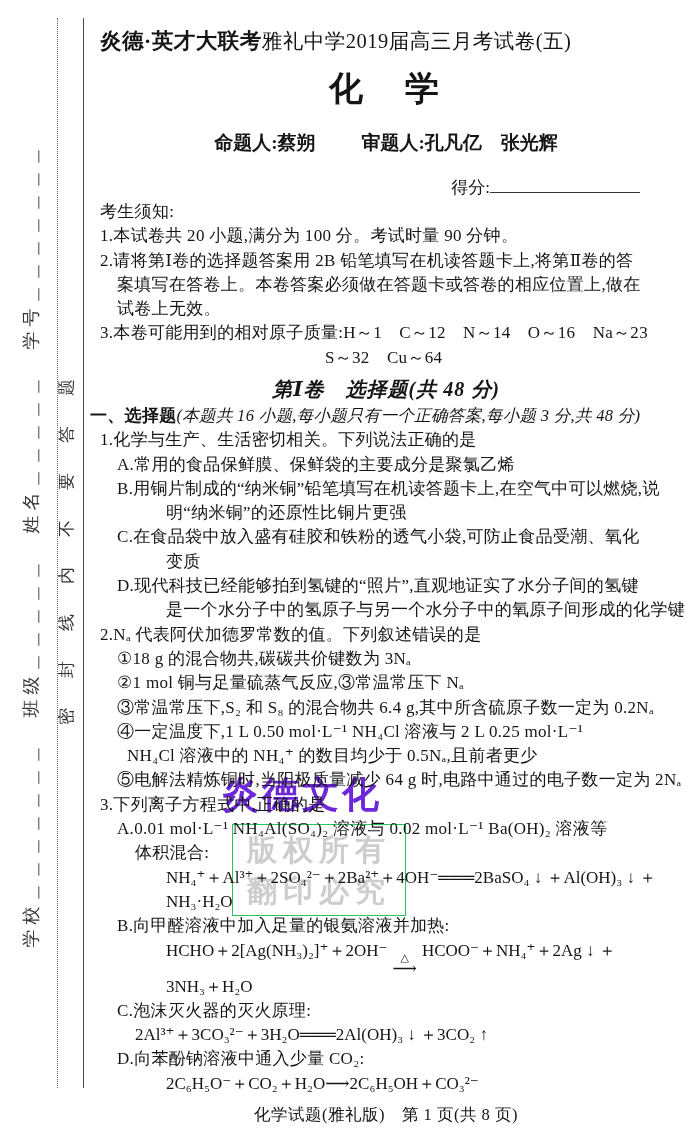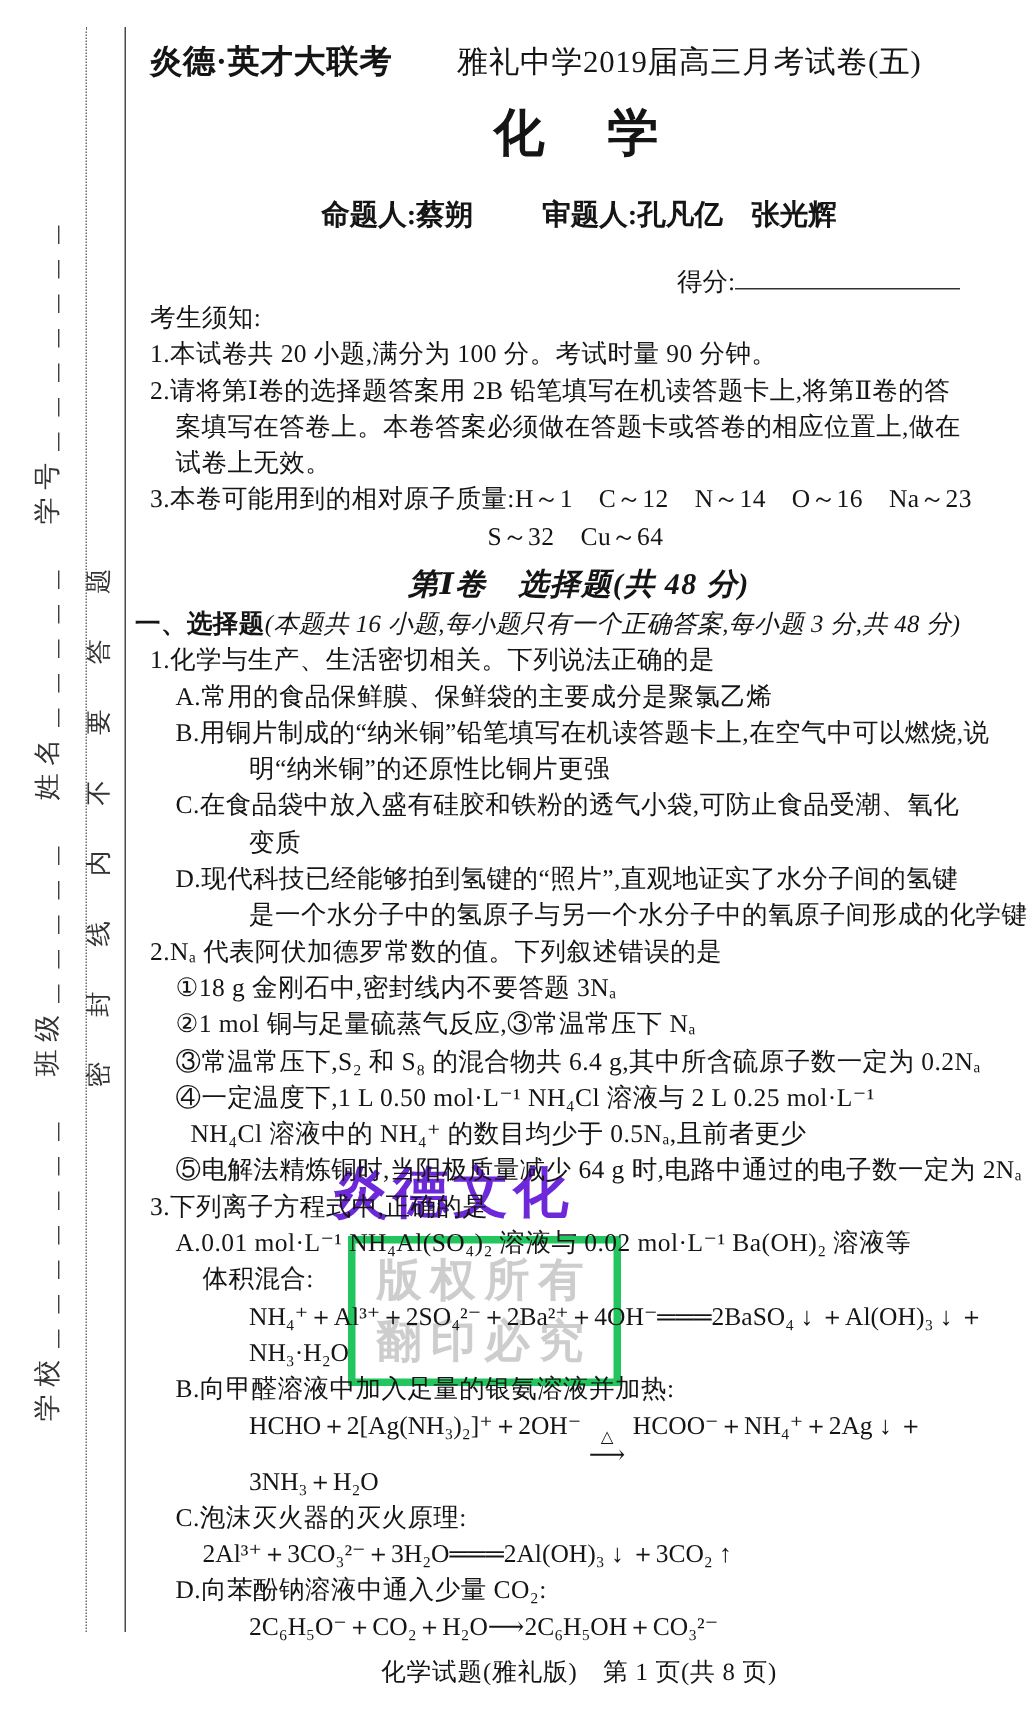--- a/index.html
+++ b/index.html
@@ -10,27 +10,27 @@
   }
   .abs{position:absolute;}
   
   .vline-solid{left:83px;top:18px;width:0;height:1070px;border-left:1.2px solid #4a4a4a;}
   .vline-dotted{left:57px;top:18px;width:0;height:1070px;border-left:1.5px dotted #6a6a6a;}
   .rot{white-space:nowrap;transform:translate(-50%,-50%) rotate(-90deg);}
   .fields{left:31px;top:545px;font-size:18px;letter-spacing:5px;color:#333;}
   .seal{left:66px;top:537px;font-size:17px;letter-spacing:30px;color:#333;}
   
   .wm1{left:222px;top:770px;font-size:37px;font-weight:bold;color:#6d28d9;letter-spacing:3px;}
-  .wm-box{left:232px;top:824px;width:172px;height:90px;border:5px solid #22c55e;
+  .wm-box{left:232px;top:824px;width:172px;height:90px;border:1px solid #22c55e;
           display:flex;flex-direction:column;justify-content:center;align-items:center;}
   .wm-box div{font-size:30px;font-weight:bold;color:#cdcdcd;letter-spacing:6px;line-height:41px;}
   
   .hdr{left:100px;top:26px;white-space:nowrap;}
   .brand{font-weight:bold;font-size:21.5px;letter-spacing:.5px;margin-top:48px;}
-  .examname{font-size:20.5px;letter-spacing:.5px;margin-left:43px;}
+  .examname{font-size:20.5px;letter-spacing:.5px;}
   .subject{left:90px;top:66px;width:592px;text-align:center;font-size:34px;font-weight:bold;letter-spacing:4px;}
   .setter{left:90px;top:130px;width:592px;text-align:center;font-size:19px;font-weight:bold;}
   .setter .gap{display:inline-block;width:46px;}
   .score{left:90px;top:176px;width:592px;text-align:right;padding-right:42px;font-size:17px;box-sizing:border-box;}
   .score-line{display:inline-block;width:150px;border-bottom:1px solid #333;height:14px;}
   
   .blk{left:90px;width:596px;font-size:17px;line-height:24.3px;letter-spacing:.3px;}
   .notice{top:200px;}
   .qblock{top:404px;}
   .ml10{margin-left:10px;}
@@ -94,21 +94,21 @@
   <div class="ml10">1.化学与生产、生活密切相关。下列说法正确的是</div>
   <div class="ml27">A.常用的食品保鲜膜、保鲜袋的主要成分是聚氯乙烯</div>
   <div class="ml27">B.用铜片制成的“纳米铜”铅笔填写在机读答题卡上,在空气中可以燃烧,说</div>
   <div class="ml48">明“纳米铜”的还原性比铜片更强</div>
   <div class="ml27">C.在食品袋中放入盛有硅胶和铁粉的透气小袋,可防止食品受潮、氧化</div>
   <div class="ml48">变质</div>
   <div class="ml27">D.现代科技已经能够拍到氢键的“照片”,直观地证实了水分子间的氢键</div>
   <div class="ml48">是一个水分子中的氢原子与另一个水分子中的氧原子间形成的化学键</div>
 
   <div class="ml10">2.Nₐ 代表阿伏加德罗常数的值。下列叙述错误的是</div>
-  <div class="ml27">①18 g 金刚石中,密封线内不要答题 3Nₐ</div>
+  <div class="ml27">①18 g 的混合物共,碳碳共价键数为 3Nₐ</div>
   <div class="ml27">②1 mol 铜与足量硫蒸气反应,③常温常压下 Nₐ</div>
   <div class="ml27">③常温常压下,S₂ 和 S₈ 的混合物共 6.4 g,其中所含硫原子数一定为 0.2Nₐ</div>
   <div class="ml27">④一定温度下,1 L 0.50 mol·L⁻¹ NH₄Cl 溶液与 2 L 0.25 mol·L⁻¹</div>
   <div class="ml37">NH₄Cl 溶液中的 NH₄⁺ 的数目均少于 0.5Nₐ,且前者更少</div>
   <div class="ml27">⑤电解法精炼铜时,当阳极质量减少 64 g 时,电路中通过的电子数一定为 2Nₐ</div>
 
   <div class="ml10">3.下列离子方程式中,正确的是</div>
   <div class="ml27">A.0.01 mol·L⁻¹ NH₄Al(SO₄)₂ 溶液与 0.02 mol·L⁻¹ Ba(OH)₂ 溶液等</div>
   <div class="ml45">体积混合:</div>
   <div class="ml48 eq">NH₄⁺＋Al³⁺＋2SO₄²⁻＋2Ba²⁺＋4OH⁻═══2BaSO₄ ↓ ＋Al(OH)₃ ↓ ＋</div>

